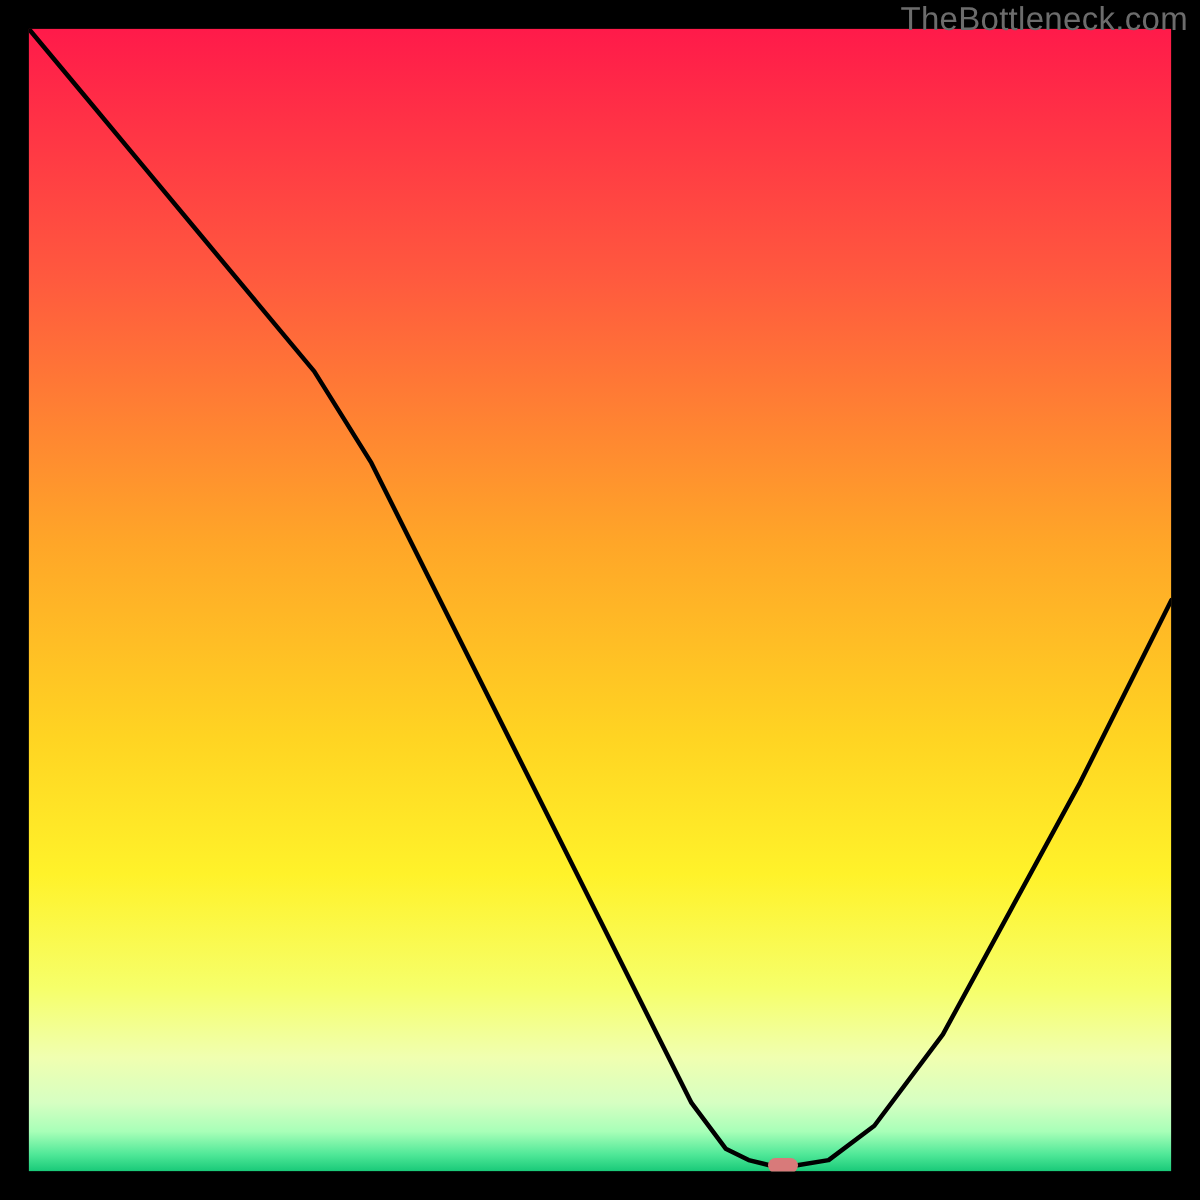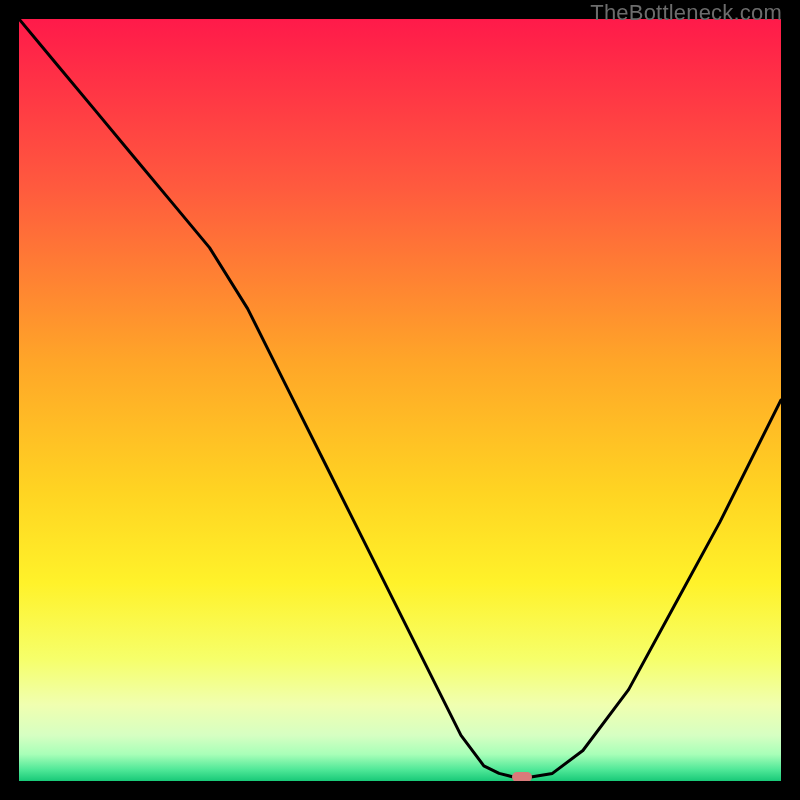--- a/index.html
+++ b/index.html
@@ -20,21 +20,21 @@
     position: absolute;
     left: 19px;
     top: 19px;
     width: 762px;
     height: 762px;
     overflow: hidden;
   }
   .watermark {
     position: absolute;
     top: 0;
-    right: 18px;
+    right: 8px;
     color: #6c6c6c;
     font-family: Arial, Helvetica, sans-serif;
     font-size: 22px;
     font-weight: 500;
     letter-spacing: 0.2px;
   }
   .marker {
     position: absolute;
     width: 20px;
     height: 10px;

